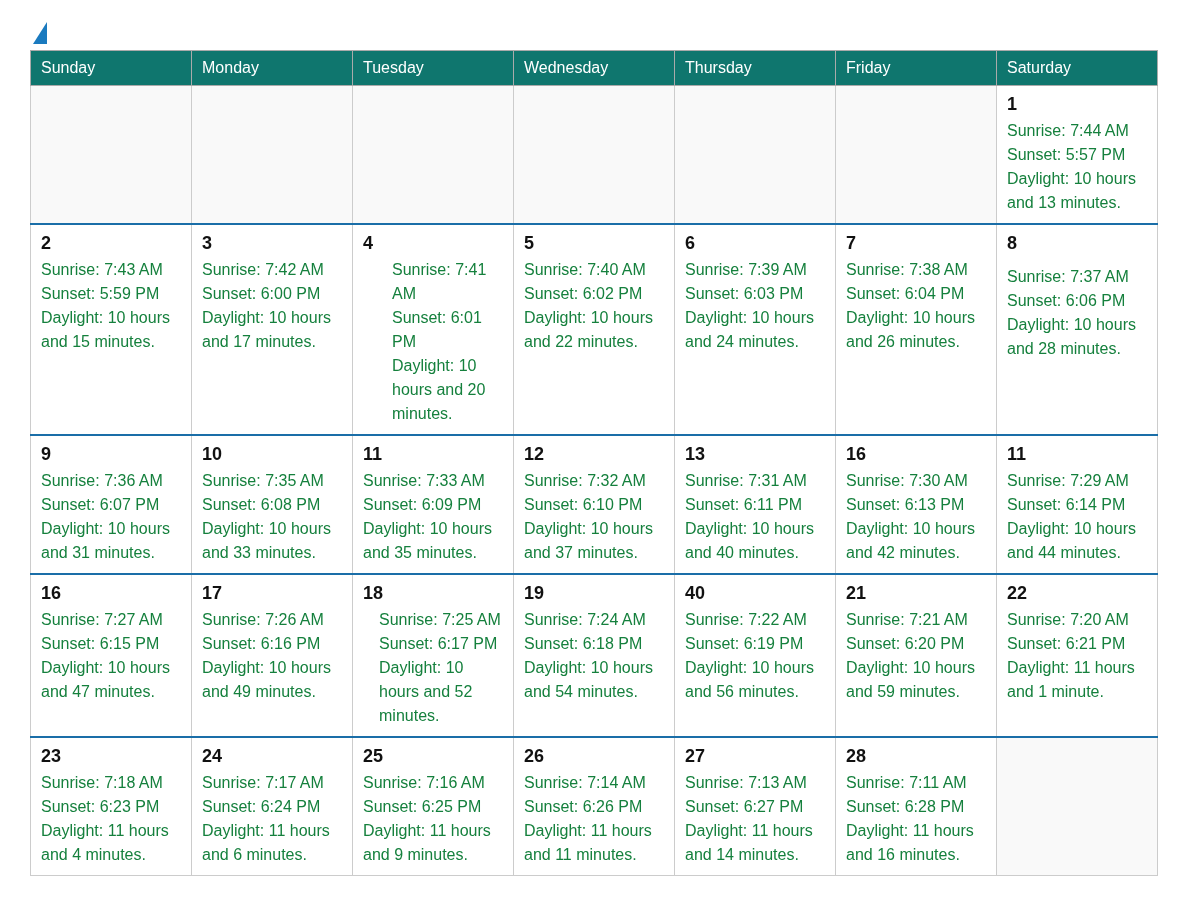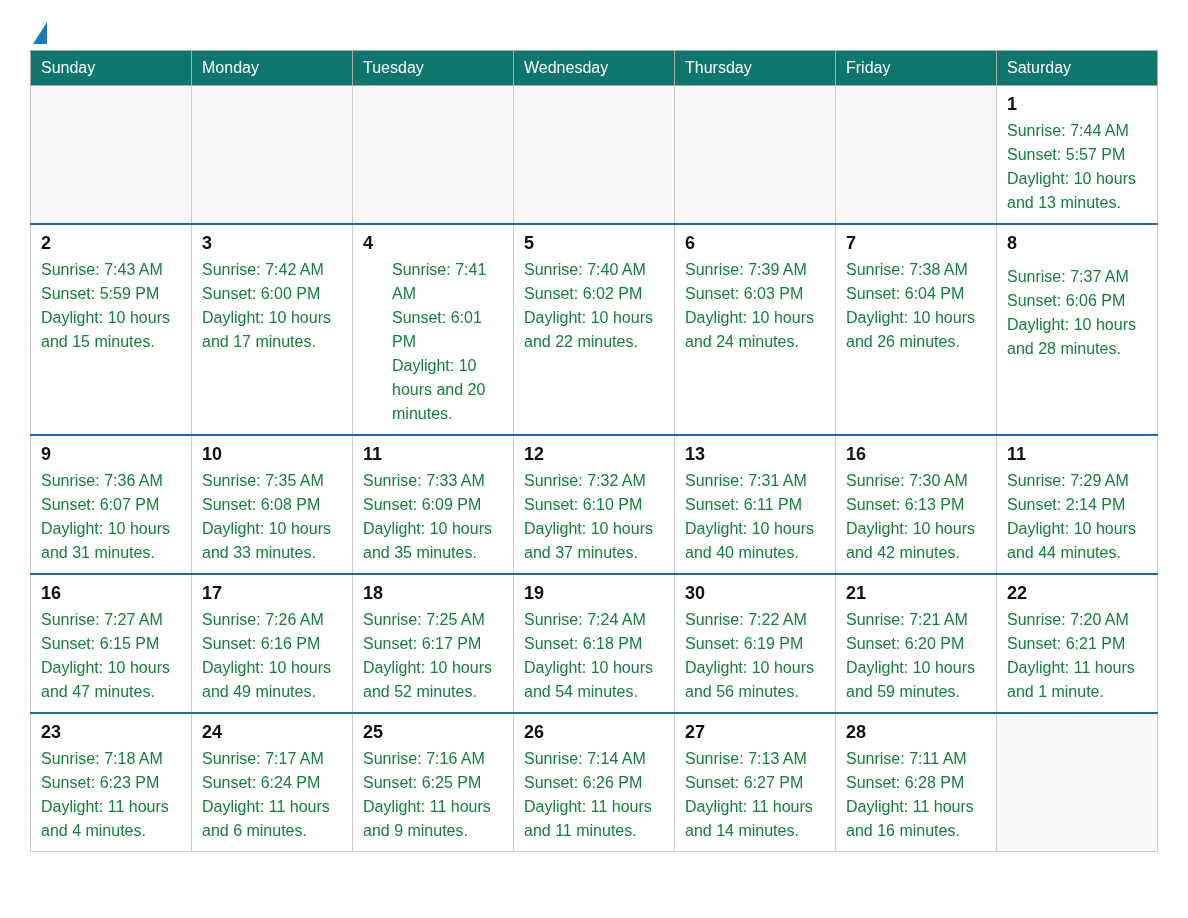--- a/index.html
+++ b/index.html
@@ -223,51 +223,51 @@
         </td>
         <td>
           <span class="day-number">16</span>
           <div class="day-info" style="white-space: pre-line;">Sunrise: 7:30 AM
 Sunset: 6:13 PM
 Daylight: 10 hours and 42 minutes.</div>
         </td>
         <td>
           <span class="day-number">11</span>
           <div class="day-info" style="white-space: pre-line;">Sunrise: 7:29 AM
-Sunset: 2:14 PM
+Sunset: 6:14 PM
 Daylight: 10 hours and 44 minutes.</div>
         </td>
       </tr>
       <tr class="row-separator">
         <td>
           <span class="day-number">16</span>
           <div class="day-info" style="white-space: pre-line;">Sunrise: 7:27 AM
 Sunset: 6:15 PM
 Daylight: 10 hours and 47 minutes.</div>
         </td>
         <td>
           <span class="day-number">17</span>
           <div class="day-info" style="white-space: pre-line;">Sunrise: 7:26 AM
 Sunset: 6:16 PM
 Daylight: 10 hours and 49 minutes.</div>
         </td>
         <td>
           <span class="day-number">18</span>
-          <div class="day-info" style="white-space: pre-line;">Sunrise: 7:25 AM
+          <div class="day-info" style="white-space: pre-line; margin-left: 16px;">Sunrise: 7:25 AM
 Sunset: 6:17 PM
 Daylight: 10 hours and 52 minutes.</div>
         </td>
         <td>
           <span class="day-number">19</span>
           <div class="day-info" style="white-space: pre-line;">Sunrise: 7:24 AM
 Sunset: 6:18 PM
 Daylight: 10 hours and 54 minutes.</div>
         </td>
         <td>
-          <span class="day-number">30</span>
+          <span class="day-number">40</span>
           <div class="day-info" style="white-space: pre-line;">Sunrise: 7:22 AM
 Sunset: 6:19 PM
 Daylight: 10 hours and 56 minutes.</div>
         </td>
         <td>
           <span class="day-number">21</span>
           <div class="day-info" style="white-space: pre-line;">Sunrise: 7:21 AM
 Sunset: 6:20 PM
 Daylight: 10 hours and 59 minutes.</div>
         </td>

